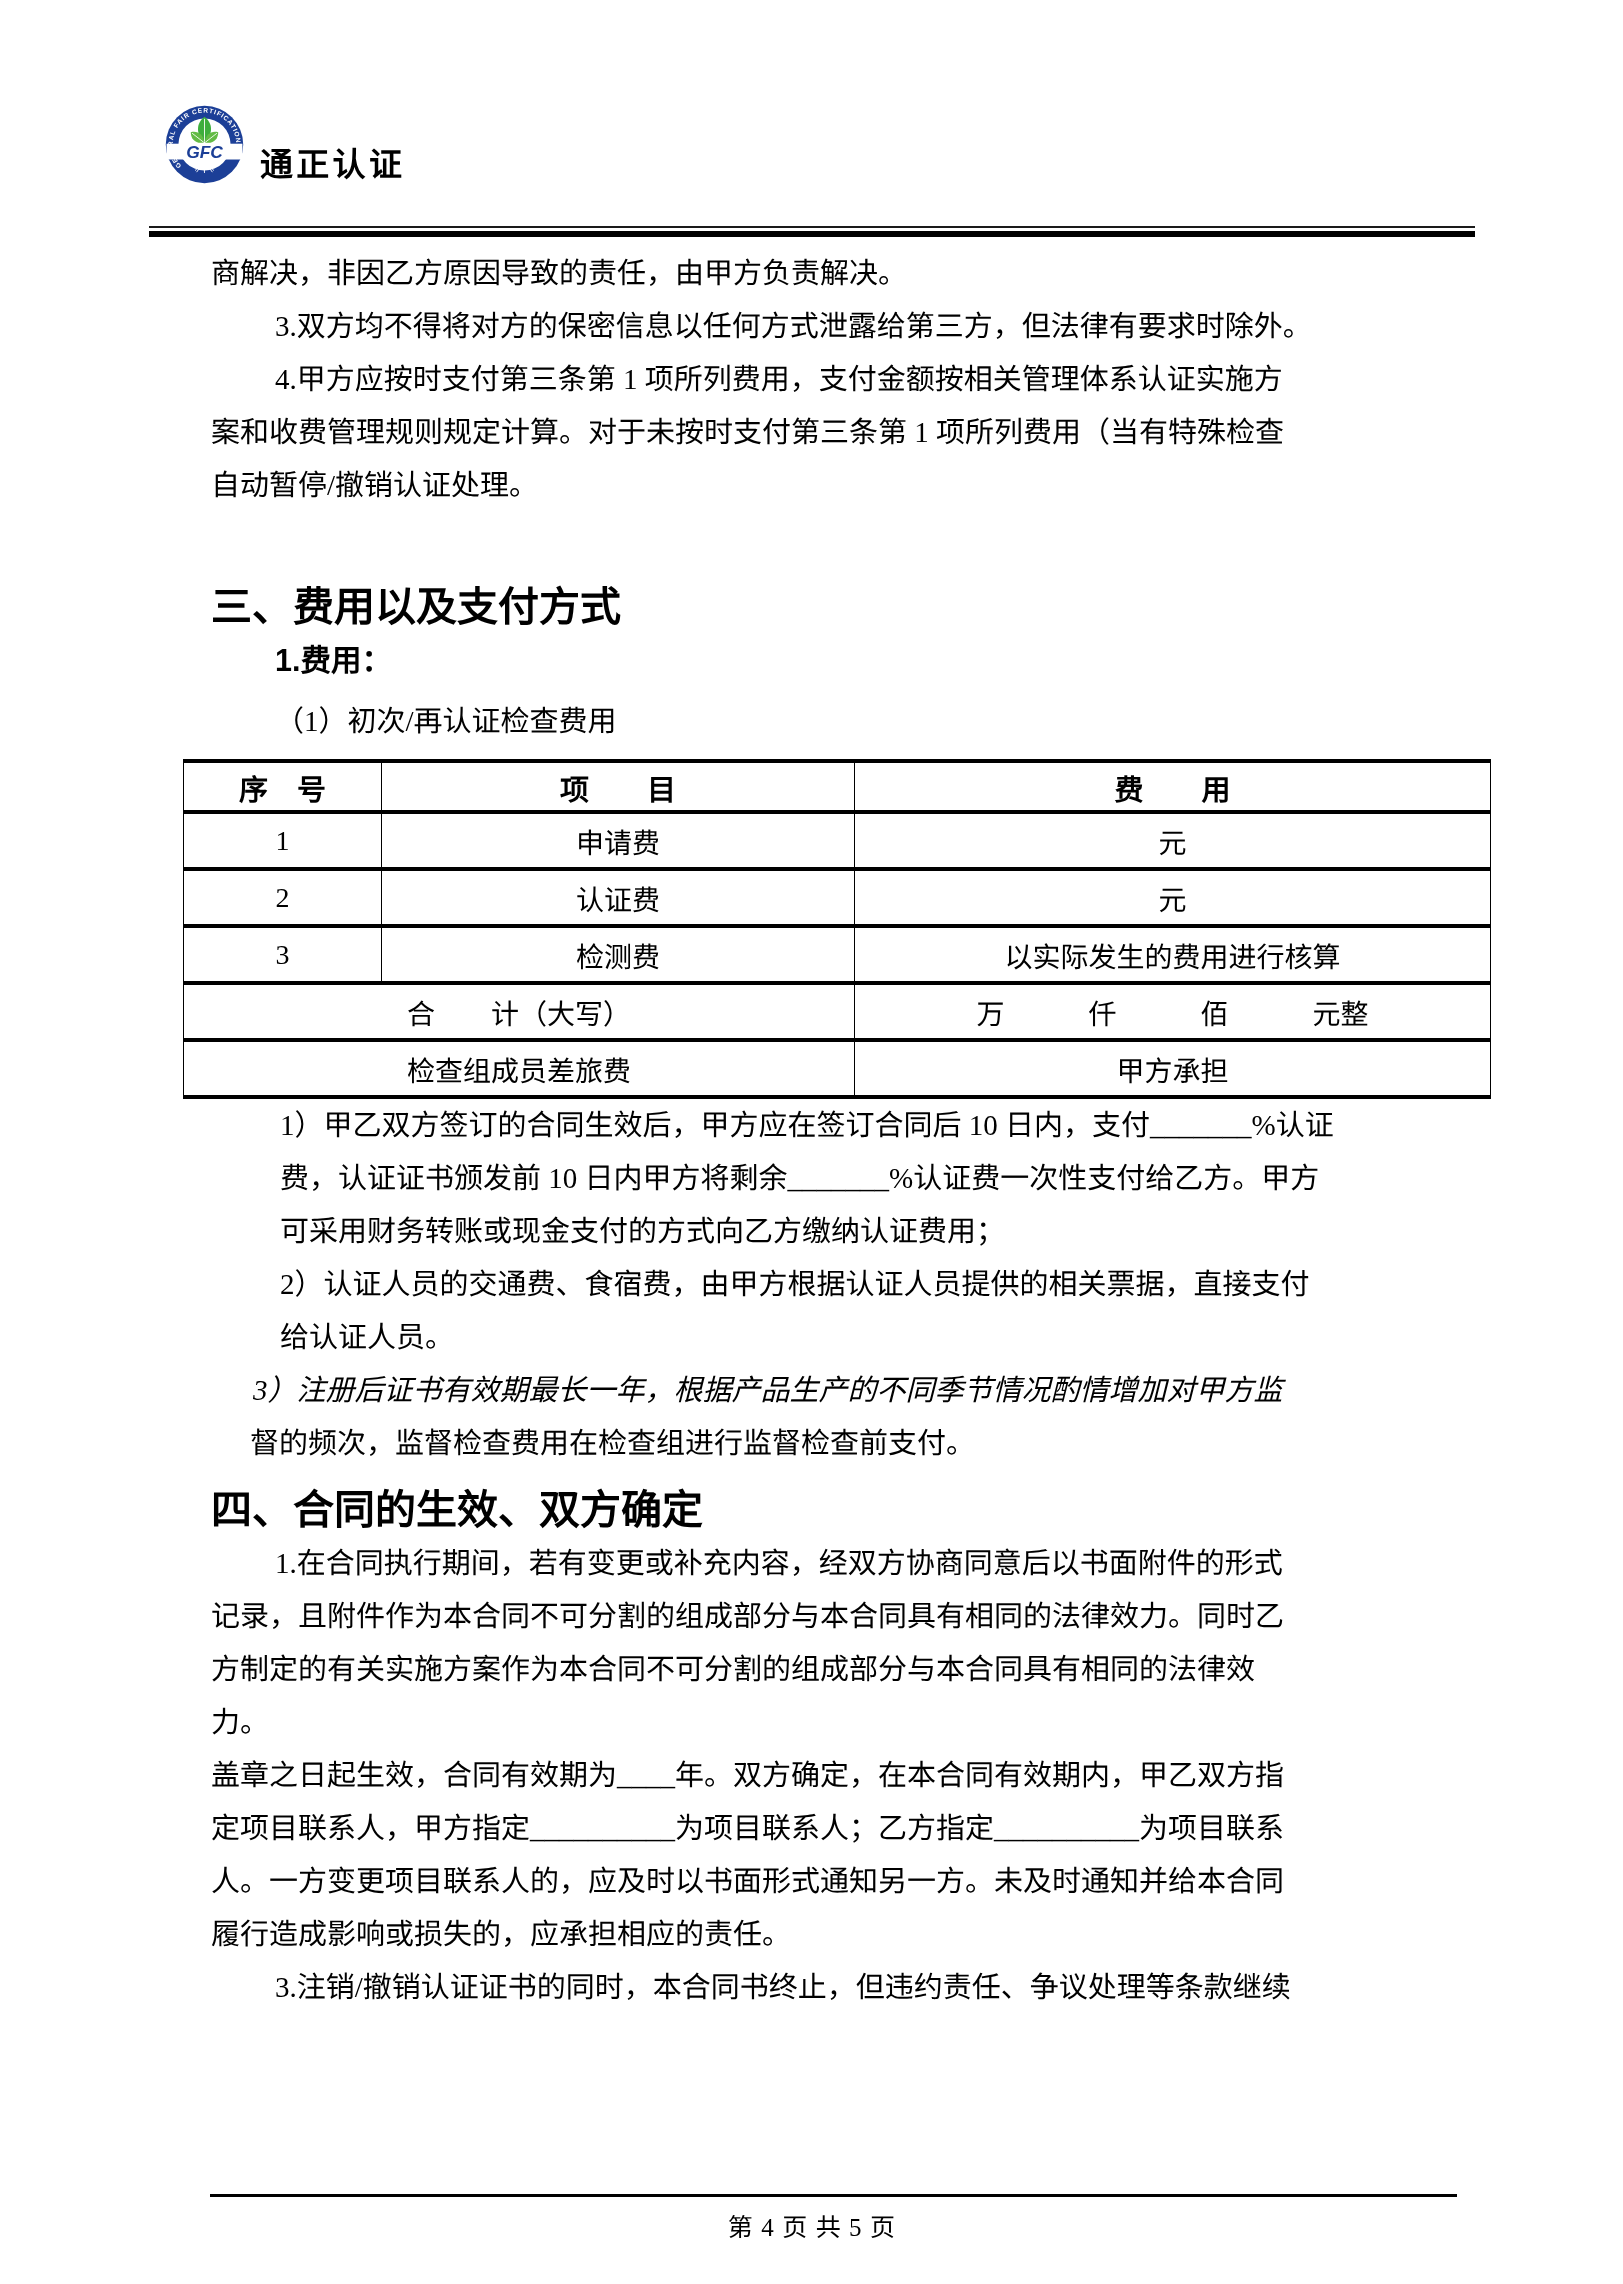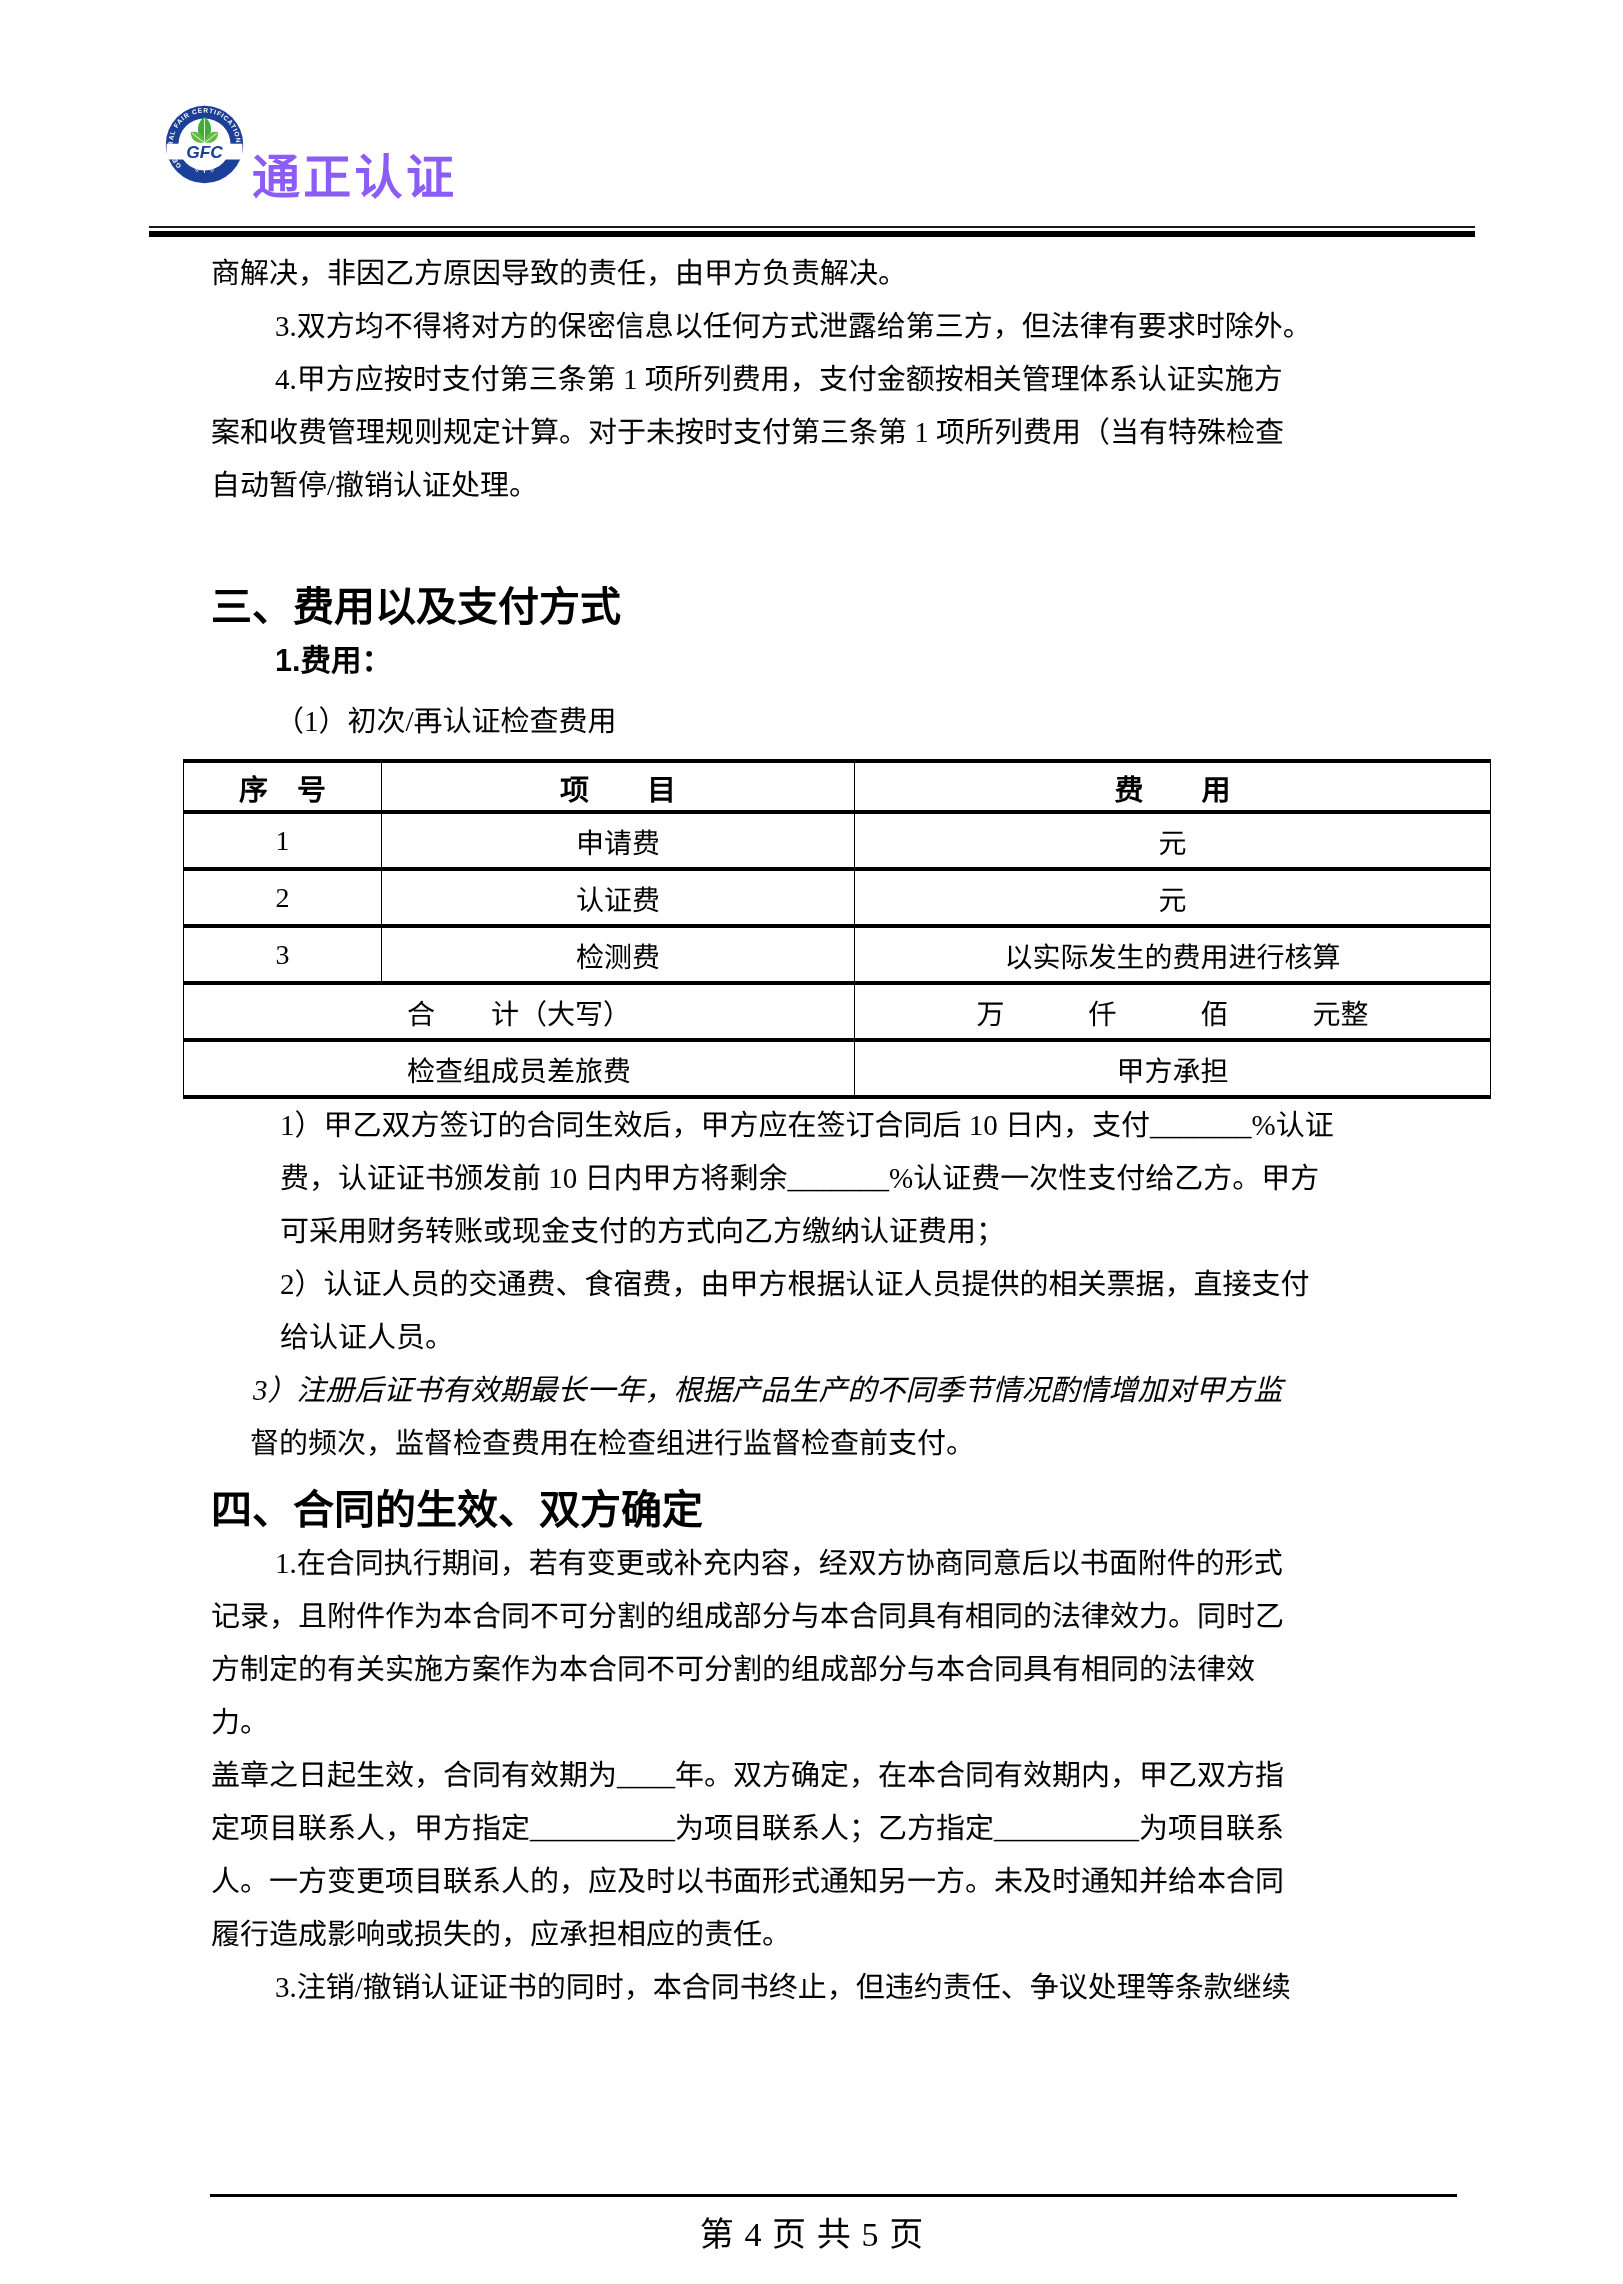--- a/index.html
+++ b/index.html
@@ -7,23 +7,23 @@
     position:relative;
     width:1624px;height:2284px;
     background:#ffffff;
     font-family:"Liberation Serif","DejaVu Serif",serif;
     color:#000;
     overflow:hidden;
   }
   
   .logo-wrap{position:absolute;left:165px;top:105px;width:79px;height:79px;}
   .brand{
-    position:absolute;left:252px;top:138px;
+    position:absolute;left:260px;top:138px;
     font-family:"Liberation Sans","DejaVu Sans",sans-serif;
-    font-weight:bold;font-size:48px;letter-spacing:3.3px;color:#8b5cf6;
+    font-weight:bold;font-size:33px;letter-spacing:3.3px;color:#000000;
     white-space:nowrap;
   }
   .rule-thin{position:absolute;left:149px;top:226px;width:1326px;height:1.7px;background:#1a1a1a;}
   .rule-thick{position:absolute;left:149px;top:231px;width:1326px;height:6.1px;background:#000;}
   
   .content{
     position:absolute;left:211px;top:247px;width:1265px;
     font-size:29px;
   }
   .line{height:53px;line-height:53px;white-space:nowrap;}
@@ -58,21 +58,21 @@
   }
   table.fees tr.thead td{height:47px;font-weight:bold;font-size:29px;}
   table.fees tr.trow td{height:53px;}
   .col-no{width:197px;}
   .col-item{width:472px;}
   .col-fee{width:635px;}
   
   .footer-rule{position:absolute;left:210px;top:2194px;width:1247px;height:2.8px;background:#000;}
   .page-num{
     position:absolute;left:0;top:2207px;width:100%;
-    text-align:center;font-size:34px;letter-spacing:1.1px;
+    text-align:center;font-size:25px;letter-spacing:1.1px;
   }
 </style>
 </head>
 <body>
 
 <div class="page">
 
   <div class="logo-wrap">
     <svg viewBox="0 0 200 200" width="79" height="79">
       <circle cx="100" cy="100" r="98" fill="#1c3f97"></circle>

